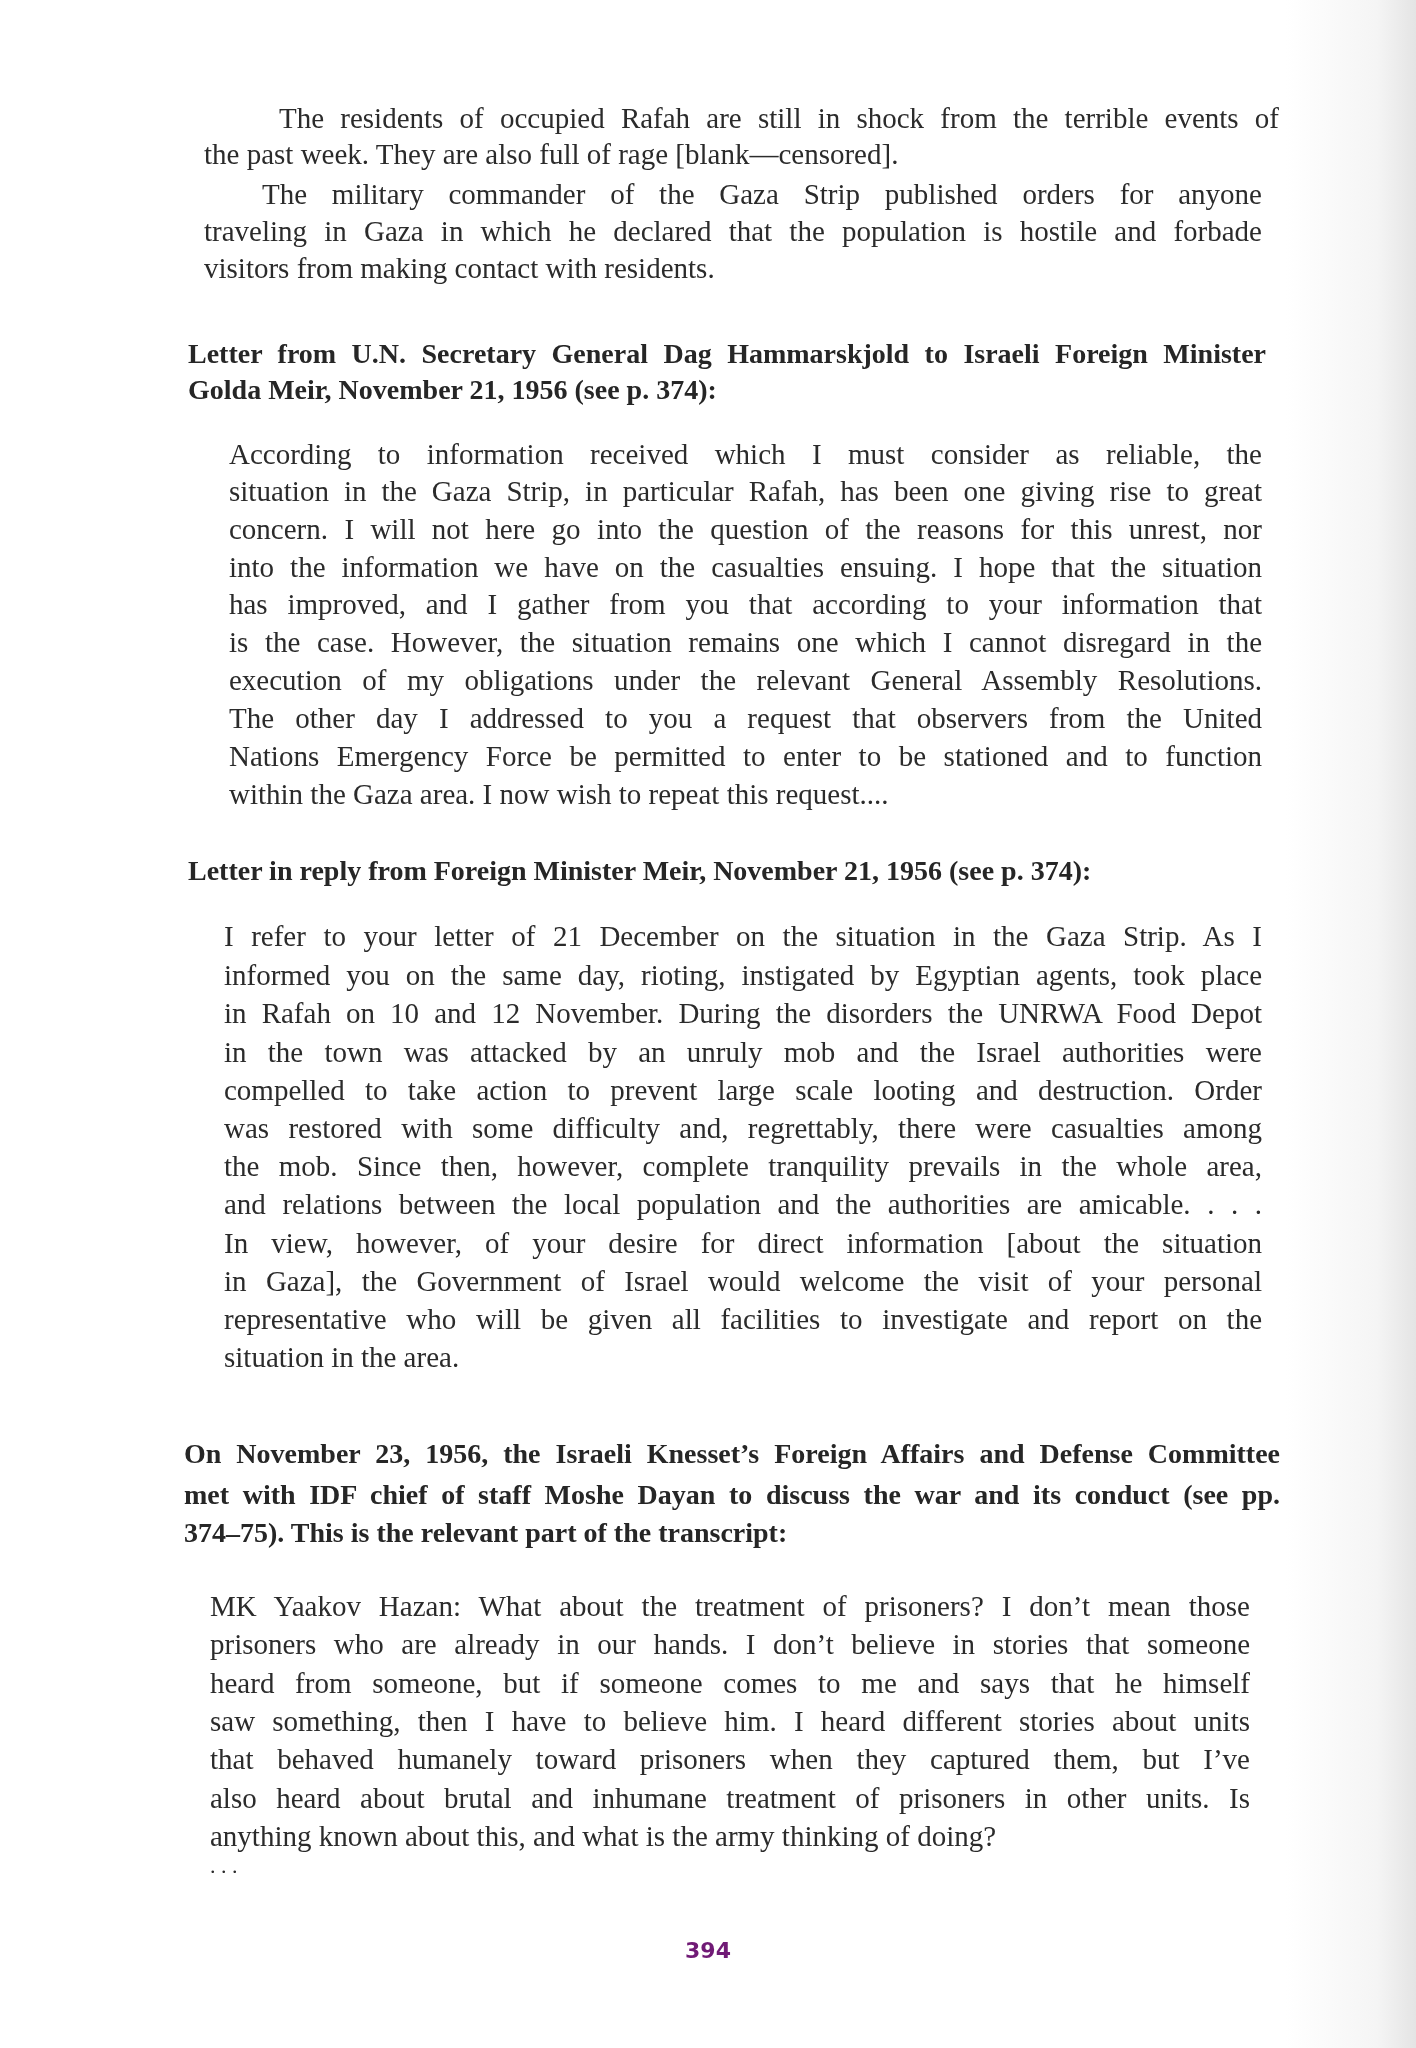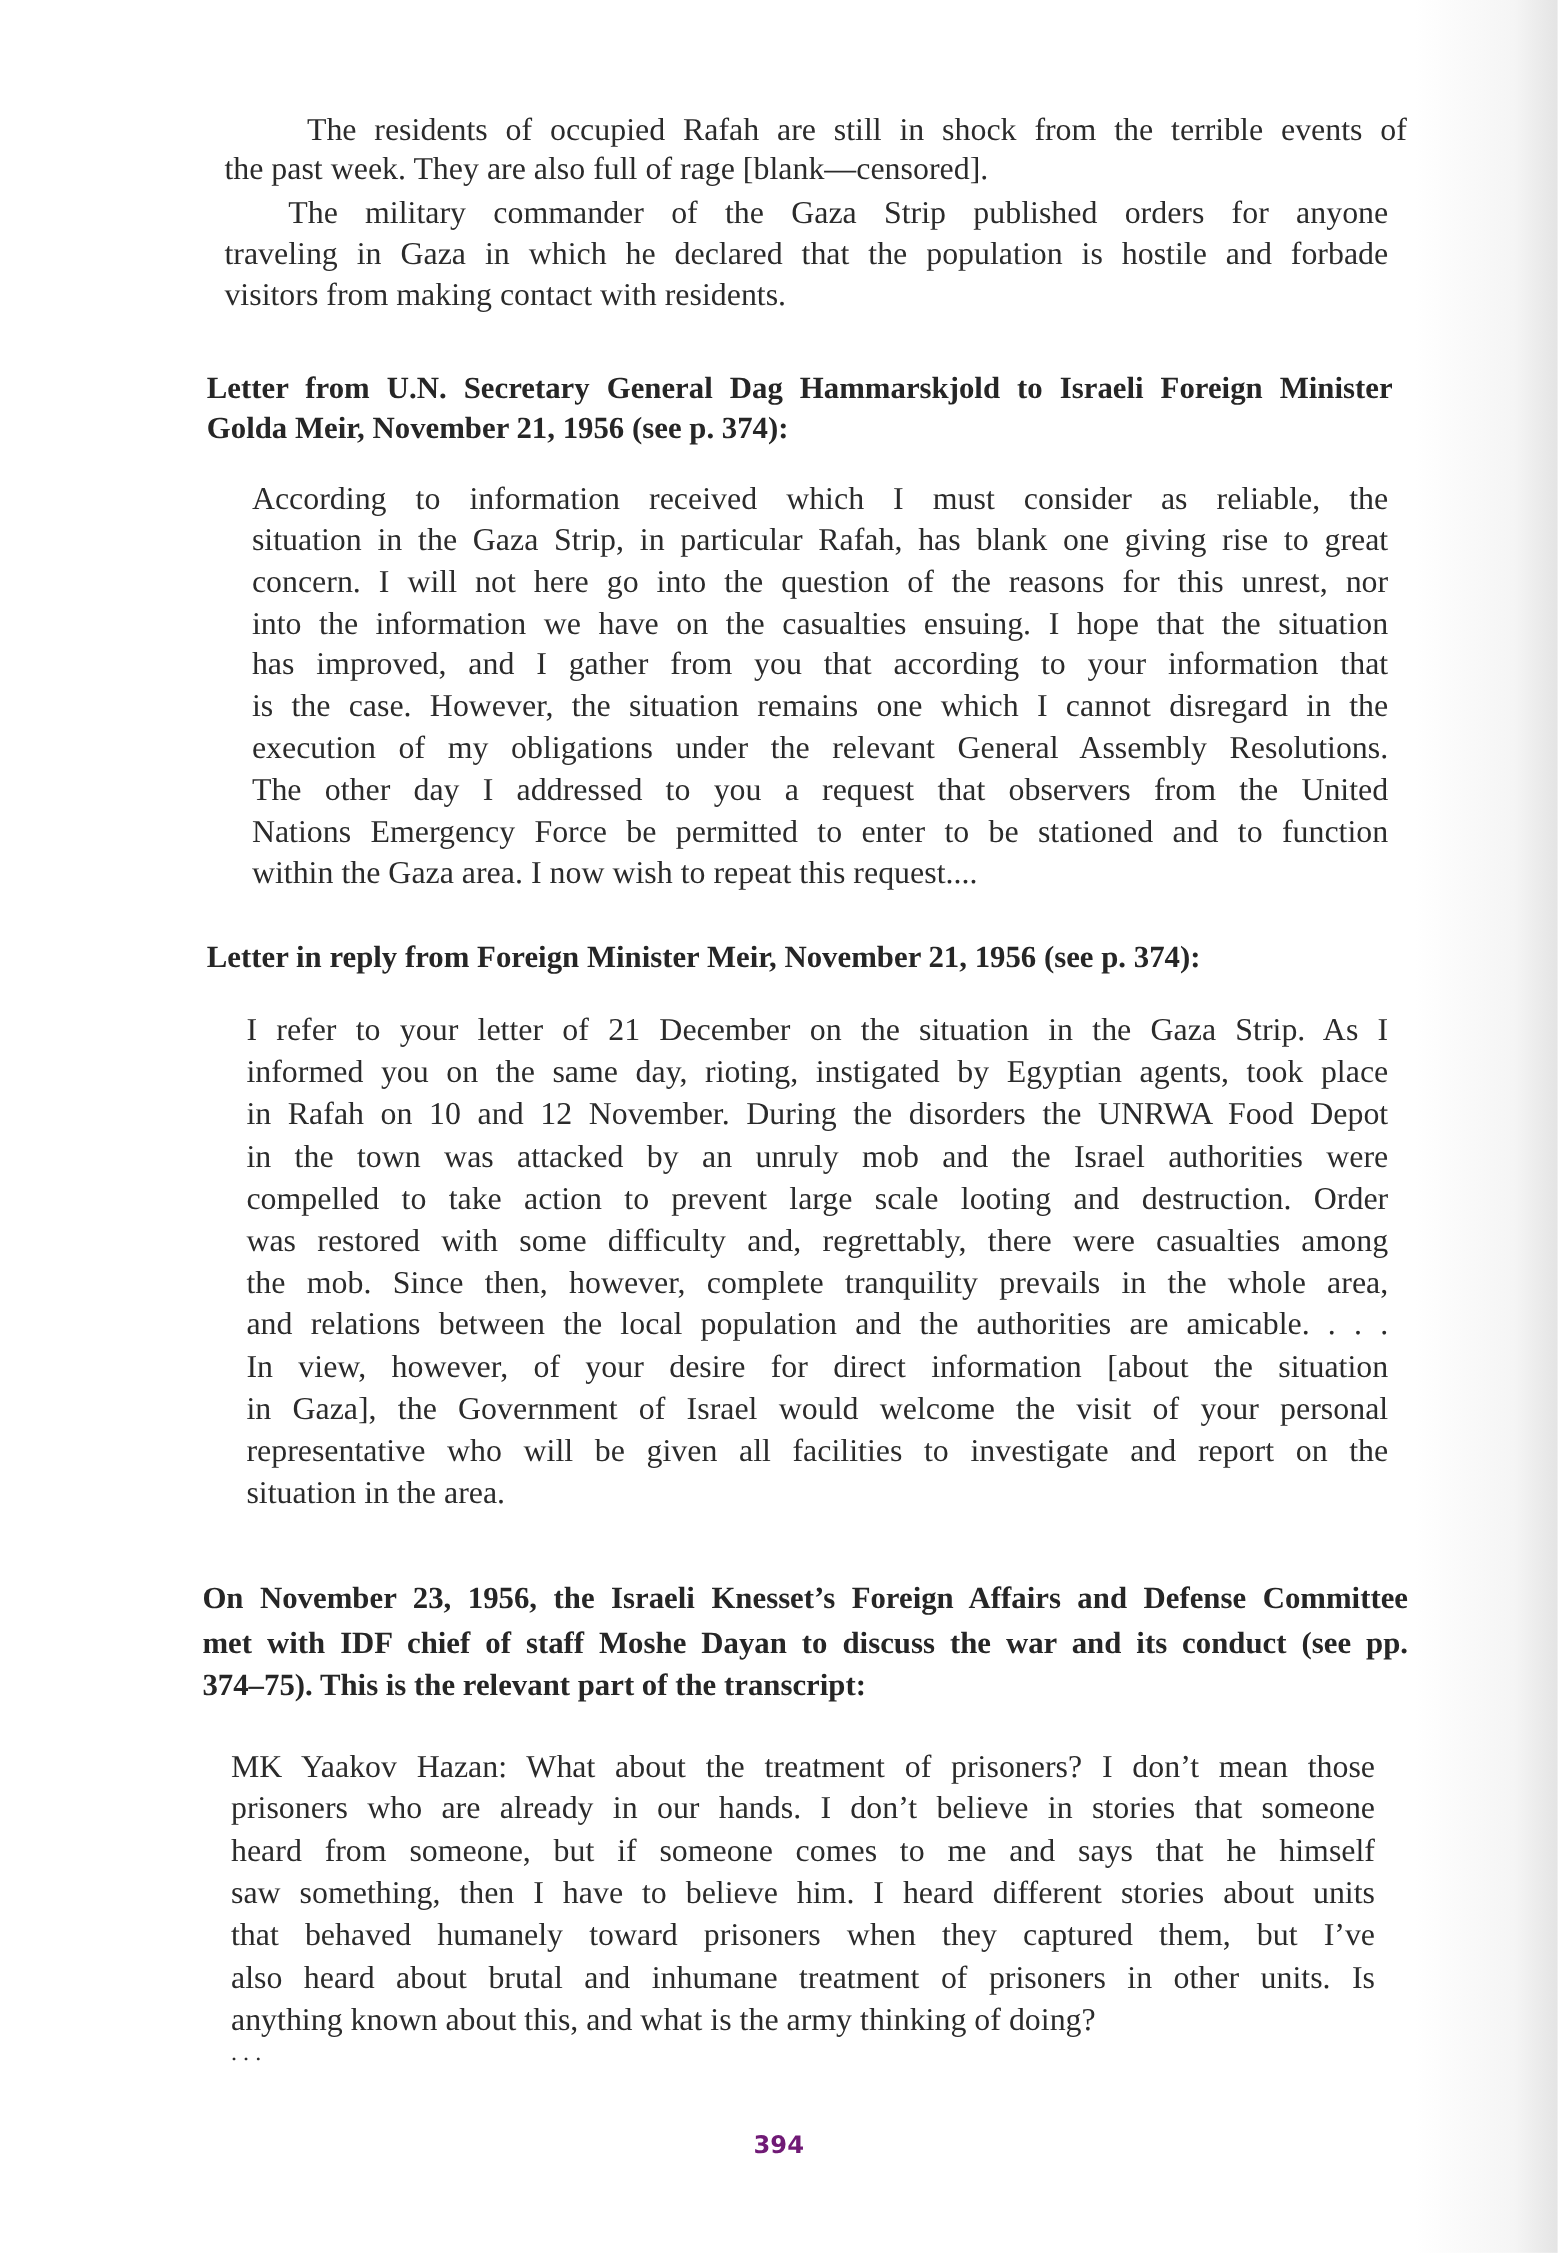--- a/index.html
+++ b/index.html
@@ -37,21 +37,21 @@
   <div class="line just" style="left:279px; top:100px; width:1000px;">The residents of occupied Rafah are still in shock from the terrible events of</div>
   <div class="line" style="left:204px; top:136px;">the past week. They are also full of rage [blank—censored].</div>
   <div class="line just" style="left:262px; top:176px; width:1000px;">The military commander of the Gaza Strip published orders for anyone</div>
   <div class="line just" style="left:204px; top:213px; width:1058px;">traveling in Gaza in which he declared that the population is hostile and forbade</div>
   <div class="line heading just" style="left:188px; top:336px; width:1078px;">Letter from U.N. Secretary General Dag Hammarskjold to Israeli Foreign Minister</div>
 
   <div class="line" style="left:204px; top:250px;">visitors from making contact with residents.</div>
   <div class="line heading" style="left:188px; top:372px;">Golda Meir, November 21, 1956 (see p. 374):</div>
 
   <div class="line just" style="left:229px; top:436px; width:1033px;">According to information received which I must consider as reliable, the</div>
-  <div class="line just" style="left:229px; top:473px; width:1033px;">situation in the Gaza Strip, in particular Rafah, has blank one giving rise to great</div>
+  <div class="line just" style="left:229px; top:473px; width:1033px;">situation in the Gaza Strip, in particular Rafah, has been one giving rise to great</div>
   <div class="line just" style="left:229px; top:511px; width:1033px;">concern. I will not here go into the question of the reasons for this unrest, nor</div>
   <div class="line just" style="left:229px; top:549px; width:1033px;">into the information we have on the casualties ensuing. I hope that the situation</div>
   <div class="line just" style="left:229px; top:586px; width:1033px;">has improved, and I gather from you that according to your information that</div>
   <div class="line just" style="left:229px; top:662px; width:1033px;">execution of my obligations under the relevant General Assembly Resolutions.</div>
   <div class="line just" style="left:229px; top:624px; width:1033px;">is the case. However, the situation remains one which I cannot disregard in the</div>
   <div class="line just" style="left:229px; top:700px; width:1033px;">The other day I addressed to you a request that observers from the United</div>
   <div class="line just" style="left:229px; top:738px; width:1033px;">Nations Emergency Force be permitted to enter to be stationed and to function</div>
   <div class="line" style="left:229px; top:776px;">within the Gaza area. I now wish to repeat this request....</div>
 
   <div class="line heading" style="left:188px; top:853px;text-align:center;">Letter in reply from Foreign Minister Meir, November 21, 1956 (see p. 374):</div>

